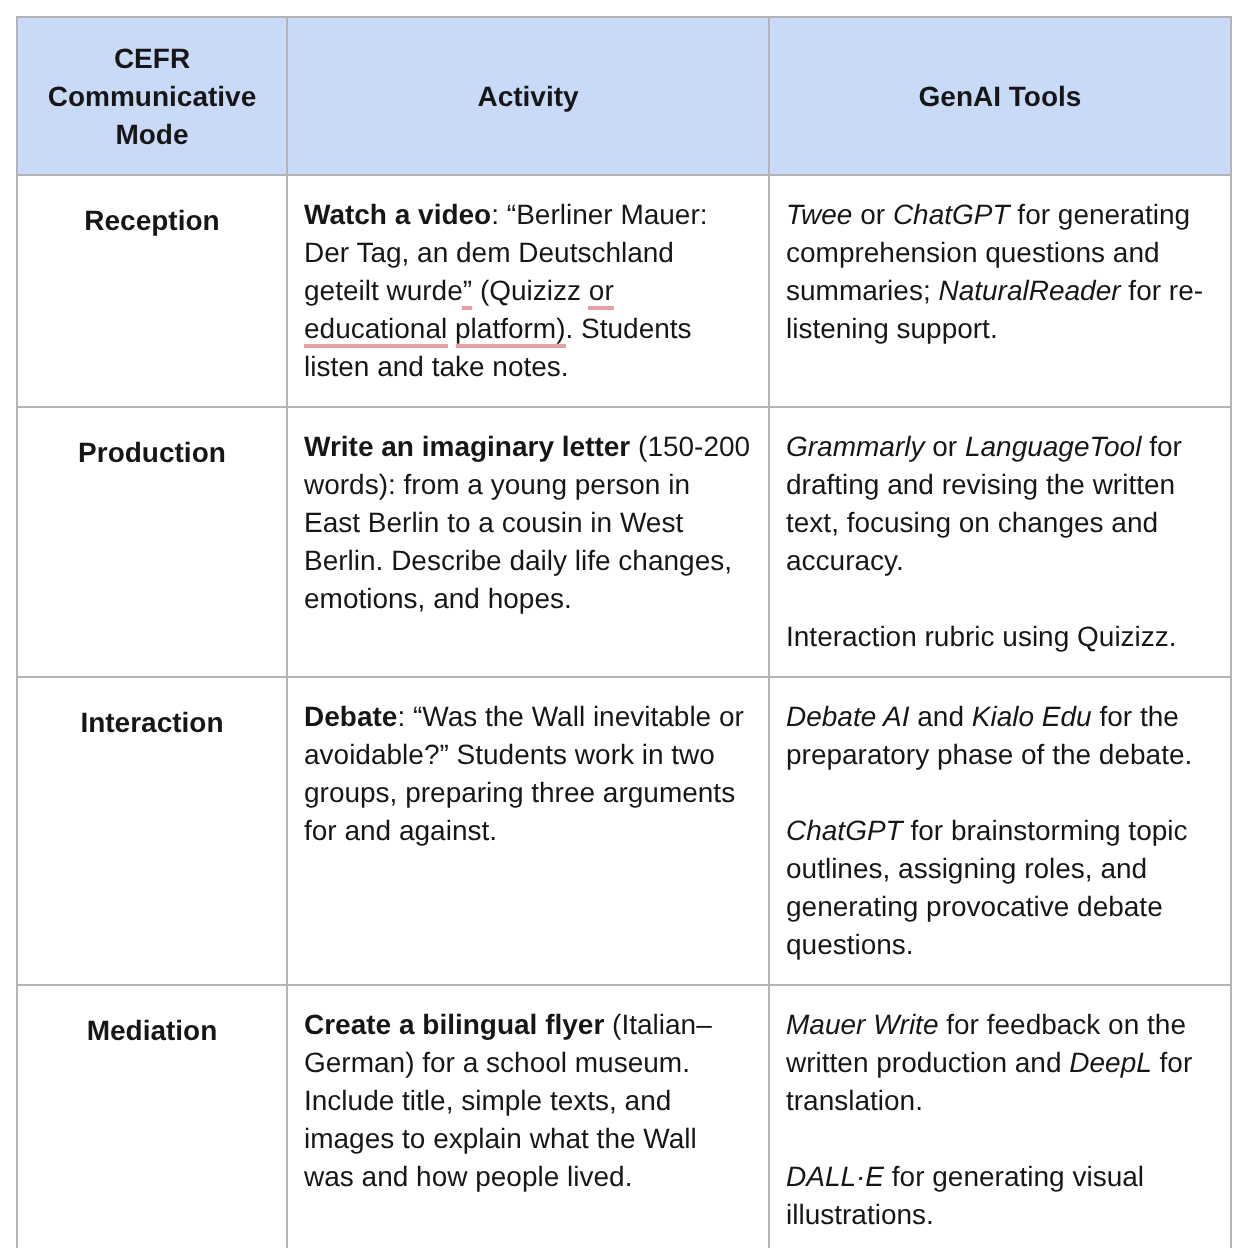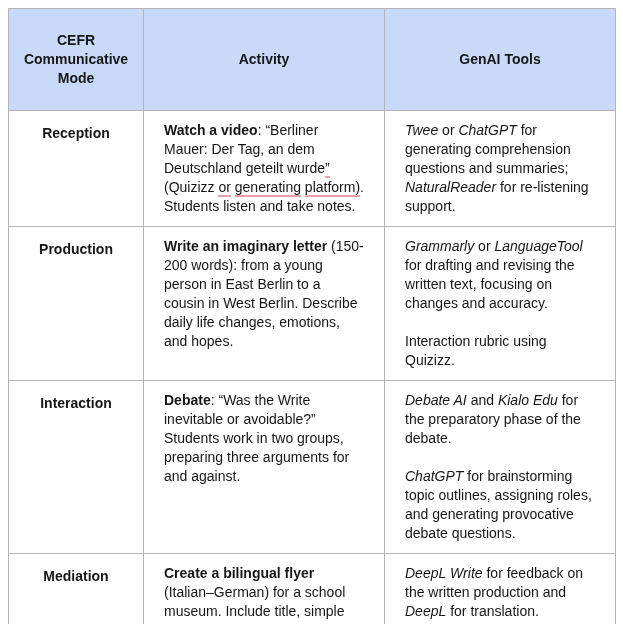--- a/index.html
+++ b/index.html
@@ -18,26 +18,26 @@
   table.cefr {
     border-collapse: collapse;
     table-layout: fixed;
     width: 607px;
   }
   th, td {
     border: 1px solid var(--border-color, #b4b4b4);
     font-size: 14px;
     line-height: 19px;
     vertical-align: top;
-    padding: 10px 20px;
+    padding: 10px 8px;
     overflow: hidden;
   }
   thead th {
     background: var(--header-bg, #c9daf8);
-    height: 102px;
+    height: 79px;
     vertical-align: middle;
     text-align: center;
     font-weight: bold;
     padding: 6px;
   }
   td.mode {
     text-align: center;
     font-weight: bold;
     padding-top: 13px;
   }
@@ -70,51 +70,51 @@
       <tr>
         <th>CEFR Communicative Mode</th>
         <th>Activity</th>
         <th>GenAI Tools</th>
       </tr>
     </thead>
     <tbody>
       <tr class="r1">
         <td class="mode">Reception</td>
         <td>
-            <p><span class="b">Watch a video</span><span>: “Berliner Mauer: Der Tag, an dem Deutschland geteilt wurde</span><span class="u">”</span><span> (Quizizz </span><span class="u">or</span><span> </span><span class="u">generating</span><span> </span><span class="u">platform)</span><span>. Students listen and take notes.</span></p>
+            <p><span class="b">Watch a video</span><span>: “Berliner Mauer: Der Tag, an dem Deutschland geteilt wurde</span><span class="u">”</span><span> (Quizizz </span><span class="u">or</span><span> </span><span class="u">educational</span><span> </span><span class="u">platform)</span><span>. Students listen and take notes.</span></p>
           </td>
         <td>
             <p><span class="i">Twee</span><span> or </span><span class="i">ChatGPT</span><span> for generating comprehension questions and summaries; </span><span class="i">NaturalReader</span><span> for re-listening support.</span></p>
           </td>
       </tr>
       <tr class="r2">
         <td class="mode">Production</td>
         <td>
             <p><span class="b">Write an imaginary letter</span><span> (150-200 words): from a young person in East Berlin to a cousin in West Berlin. Describe daily life changes, emotions, and hopes.</span></p>
           </td>
         <td>
             <p><span class="i">Grammarly</span><span> or </span><span class="i">LanguageTool</span><span> for drafting and revising the written text, focusing on changes and accuracy.</span></p>
             <p><span>Interaction rubric using Quizizz.</span></p>
           </td>
       </tr>
       <tr class="r3">
         <td class="mode">Interaction</td>
         <td>
-            <p><span class="b">Debate</span><span>: “Was the Write inevitable or avoidable?” Students work in two groups, preparing three arguments for and against.</span></p>
+            <p><span class="b">Debate</span><span>: “Was the Wall inevitable or avoidable?” Students work in two groups, preparing three arguments for and against.</span></p>
           </td>
         <td>
             <p><span class="i">Debate AI</span><span> and </span><span class="i">Kialo Edu</span><span> for the preparatory phase of the debate.</span></p>
             <p><span class="i">ChatGPT</span><span> for brainstorming topic outlines, assigning roles, and generating provocative debate questions.</span></p>
           </td>
       </tr>
       <tr class="r4">
         <td class="mode">Mediation</td>
         <td>
-            <p><span class="b">Create a bilingual flyer</span><span> (Italian–German) for a school museum. Include title, simple texts, and clarity to explain what the Wall was and how people lived.</span></p>
+            <p><span class="b">Create a bilingual flyer</span><span> (Italian–German) for a school museum. Include title, simple texts, and images to explain what the Wall was and how people lived.</span></p>
           </td>
         <td>
-            <p><span class="i">DeepL Write</span><span> for feedback on the written production and </span><span class="i">DeepL</span><span> for translation.</span></p>
+            <p><span class="i">Mauer Write</span><span> for feedback on the written production and </span><span class="i">DeepL</span><span> for translation.</span></p>
             <p><span class="i">DALL·E</span><span> for generating visual illustrations.</span></p>
           </td>
       </tr>
     </tbody>
   </table>
 </div>
 
 </body></html>

